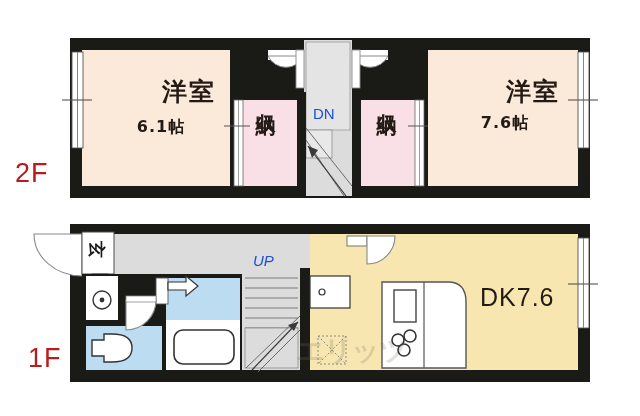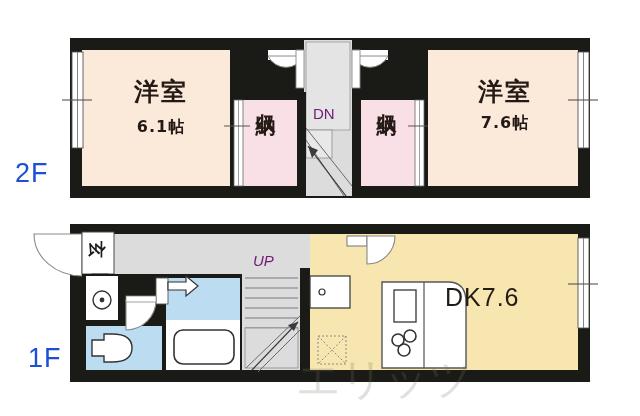--- a/index.html
+++ b/index.html
@@ -8,52 +8,52 @@
     background:#ffffff;
     font-family:"Liberation Sans","DejaVu Sans",sans-serif;
     overflow:hidden;
     position:relative;
   }
   #plan{position:absolute;left:0;top:0;width:640px;height:416px;}
   .floorlabel{
     position:absolute;
     font-family:"Liberation Sans",sans-serif;
     font-size:27px;
-    color:#1d4ed8;
+    color:#b91c1c;
     letter-spacing:1px;
     font-weight:400;
   }
   #lbl-2f{left:15px;top:158px;}
   #lbl-1f{left:28px;top:343px;}
   .roomtext{
     position:absolute;
     font-family:"DejaVu Sans","Liberation Sans",sans-serif;
     color:#231a15;
     text-align:center;
     white-space:nowrap;
     line-height:1.12;
   }
-  .jp-big{font-size:25px;letter-spacing:2px;font-weight:600;}
+  .jp-big{font-size:25px;letter-spacing:2px;font-weight:600;text-align:right;}
   .num-big{font-size:16px;letter-spacing:1px;font-weight:700;}
   .vert-label{
     position:absolute;
     font-family:"DejaVu Sans","Liberation Sans",sans-serif;
     font-size:20px;
     font-weight:600;
     color:#231a15;
     writing-mode:vertical-rl;
     text-orientation:upright;
     letter-spacing:2px;
     line-height:1;
   }
   .tiny-label{
     position:absolute;
     font-family:"Liberation Sans",sans-serif;
     font-size:15px;
-    color:#701a75;
+    color:#1d4ed8;
     letter-spacing:0px;
   }
   .genkan{
     position:absolute;
     font-family:"DejaVu Sans",sans-serif;
     font-size:17px;
     font-weight:700;
     color:#1a1a1a;
     transform:rotate(90deg);
     transform-origin:center center;
@@ -61,24 +61,24 @@
   .dklabel{
     position:absolute;
     font-family:"Liberation Sans",sans-serif;
     font-size:25px;
     color:#231a15;
     letter-spacing:1px;
     white-space:nowrap;
   }
   #watermark{
     position:absolute;
-    left:296px;top:350px;
+    left:296px;top:332px;
     font-family:"DejaVu Sans",sans-serif;
-    font-size:44px;
-    font-weight:400;
+    font-size:28px;
+    font-weight:700;
     color:rgba(120,112,96,0.22);
     white-space:nowrap;
     letter-spacing:-1px;
     pointer-events:none;
   }
 </style>
 </head>
 <body>
 
 <svg id="plan" viewBox="0 0 640 416">
@@ -214,15 +214,15 @@
 
 <div class="tiny-label" style="left:313px;top:105px;">DN</div>
 
 <div class="roomtext jp-big" style="left:450px;top:78px;width:110px;">洋室</div>
 <div class="roomtext num-big" style="left:440px;top:114px;width:130px;">7.6帖</div>
 
 <div class="genkan" style="left:88px;top:238px;">玄</div>
 
 <div class="tiny-label" style="left:253px;top:252px;font-style:italic;">UP</div>
 
-<div class="dklabel" style="left:445px;top:283px;">DK7.6</div>
+<div class="dklabel" style="left:480px;top:283px;">DK7.6</div>
 
 <div id="watermark">エリッツ</div>
 
 </body></html>

